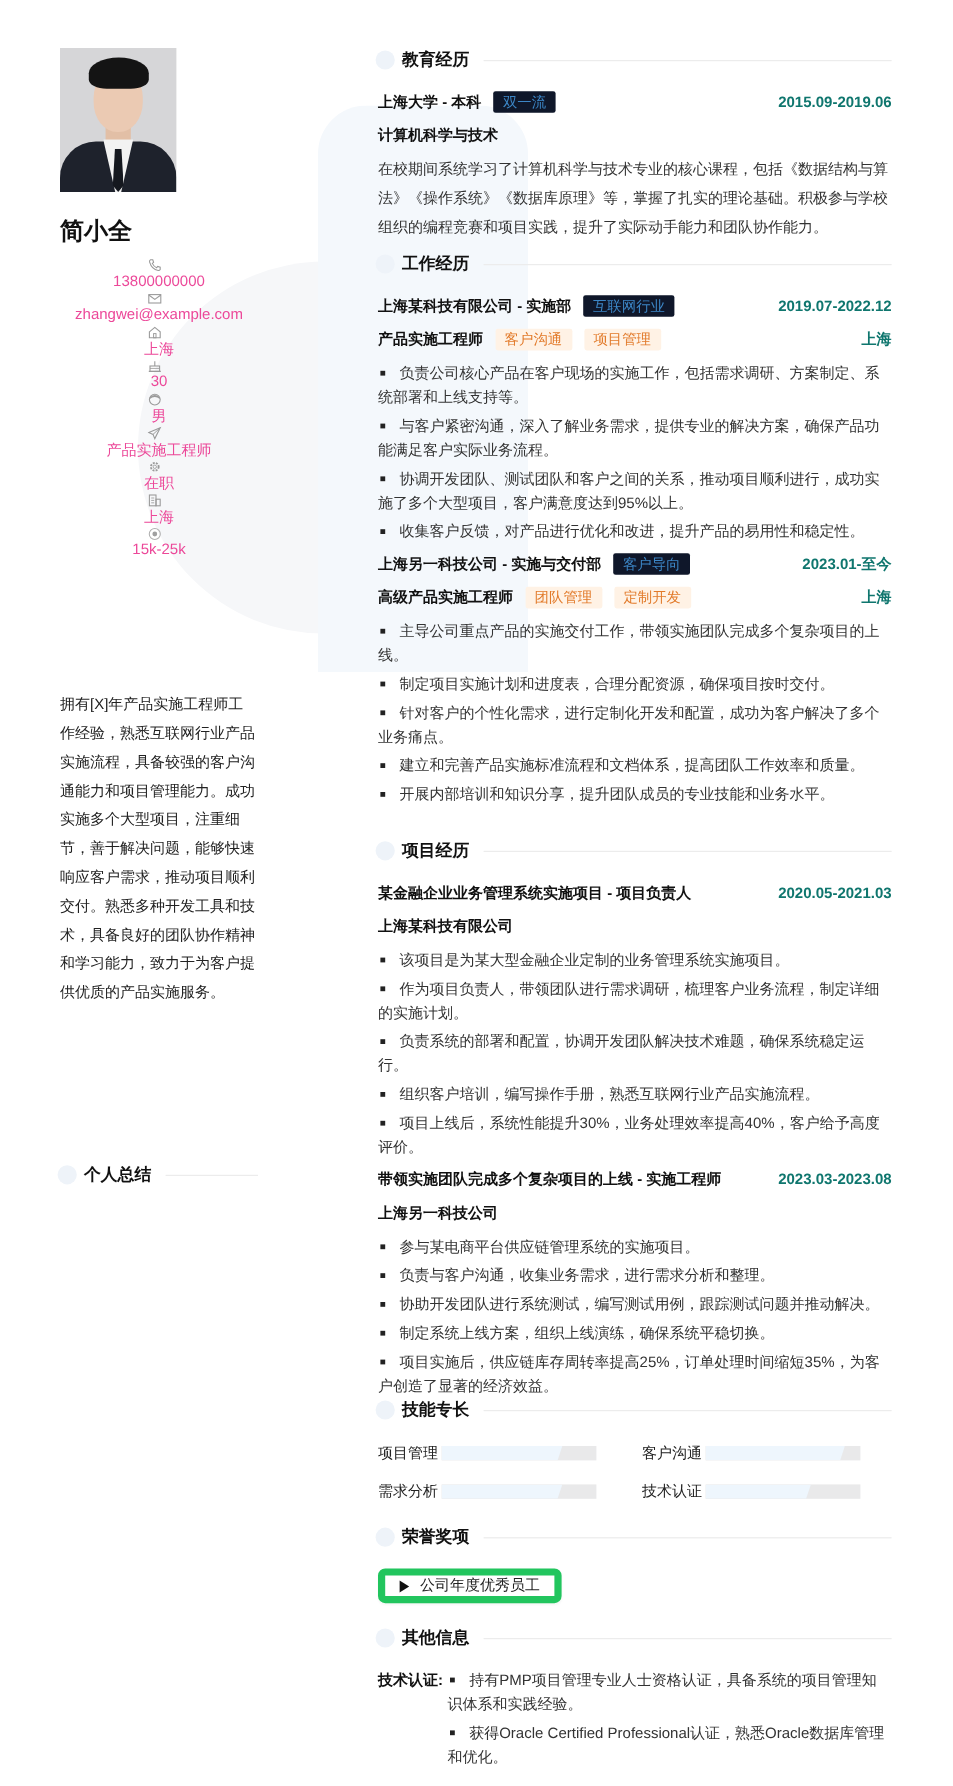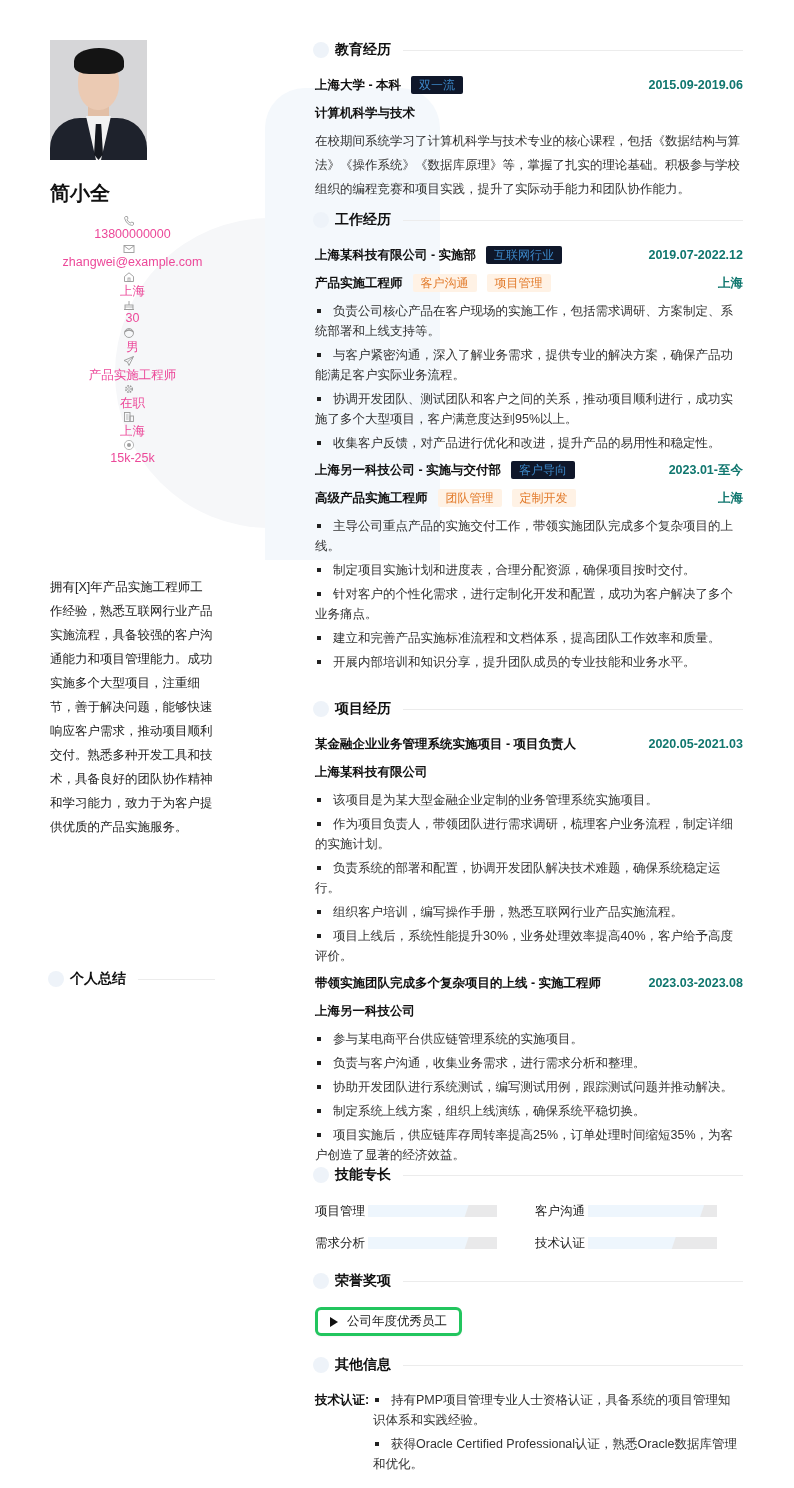--- a/index.html
+++ b/index.html
@@ -59,21 +59,21 @@
   .skill-section { }
   .award-section { margin-top: 14px; }
   .other-section { margin-top: 19px; }
 
   .skills { margin-top: 12px; display: grid; grid-template-columns: 220px 208px; row-gap: 4px; }
   .skill { height: 28px; display: flex; align-items: center; }
   .skill-label { width: 53px; font-size: 12.5px; color: #222; }
   .skill-track { width: 129px; height: 12px; background: #e9e9ea; position: relative; overflow: hidden; }
   .skill-fill { position: absolute; left: 0; top: 0; height: 12px; background: #eef6fd; clip-path: polygon(0 0,100% 0,calc(100% - 4px) 100%,0 100%); }
 
-  .award-btn { margin-top: 16px; display: inline-flex; align-items: center; height: 29px; padding: 0 12px 0 12px; border: 3px solid #22c55e; border-radius: 6px; background: #fff; font-size: 12.5px; color: #222; box-shadow: 0 1px 2px rgba(0,0,0,0.04); }
+  .award-btn { margin-top: 16px; display: inline-flex; align-items: center; height: 29px; padding: 0 12px 0 12px; border: 6px solid #22c55e; border-radius: 6px; background: #fff; font-size: 12.5px; color: #222; box-shadow: 0 1px 2px rgba(0,0,0,0.04); }
   .award-tri { width: 0; height: 0; border-top: 5px solid transparent; border-bottom: 5px solid transparent; border-left: 8px solid #111; margin-right: 9px; }
 
   .other-row { margin-top: 15px; display: flex; }
   .other-label { width: 58px; font-weight: bold; color: #111; line-height: 20px; flex: none; }
   .other-list { flex: 1; }
   .other-list .bullet:first-child { margin-top: 0; }
 </style>
 </head>
 <body>
 

